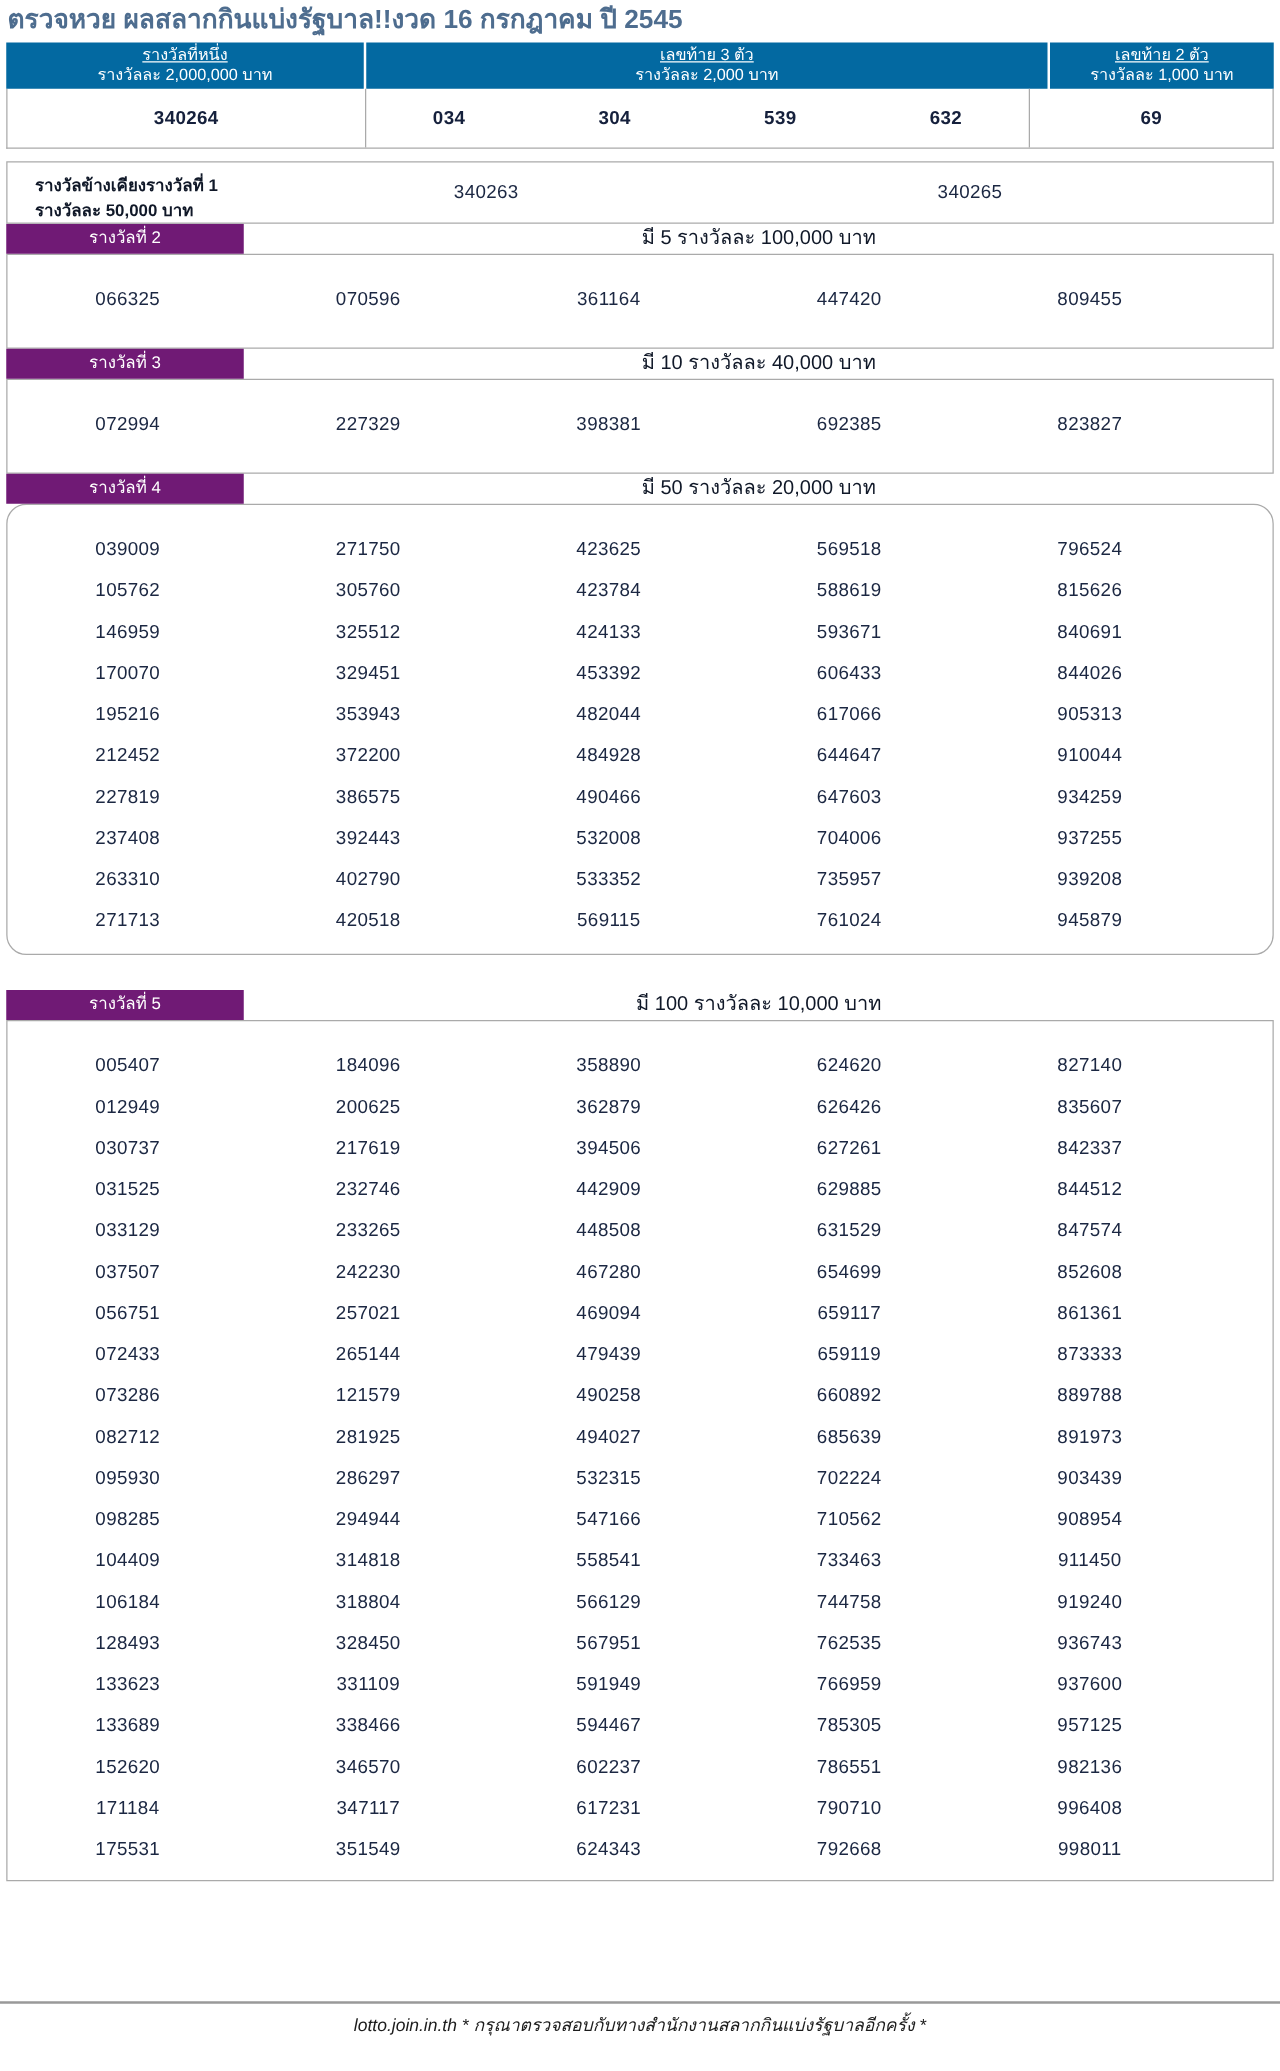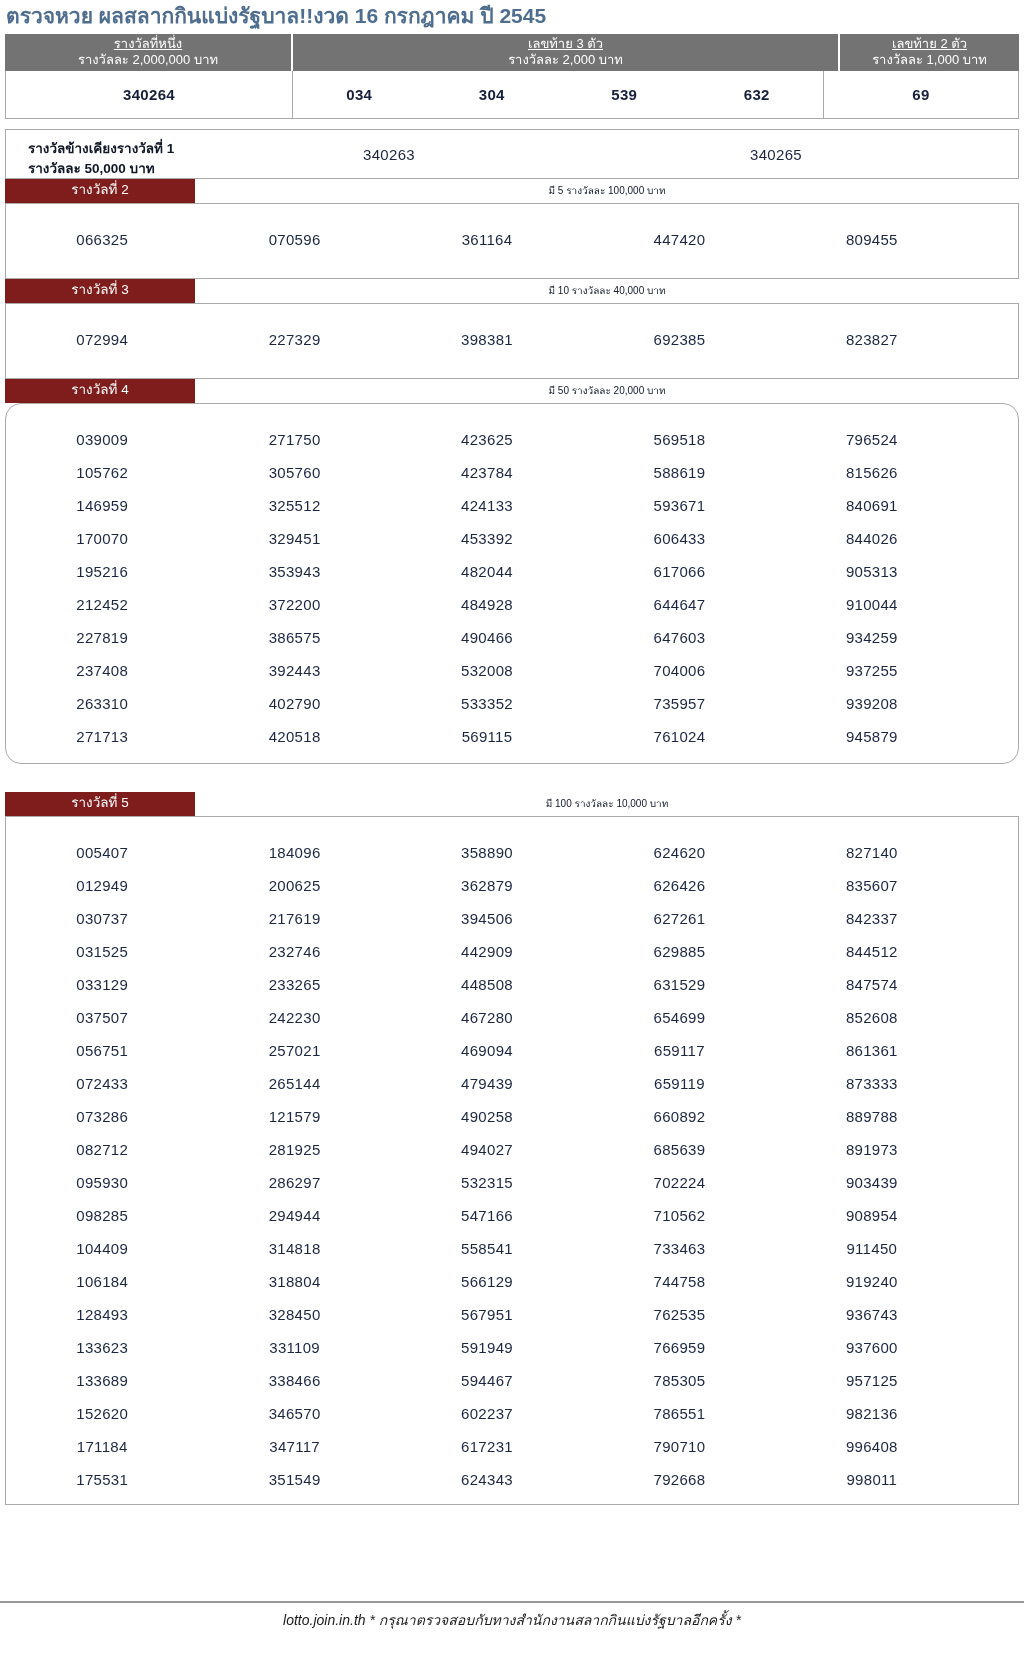--- a/index.html
+++ b/index.html
@@ -19,21 +19,21 @@
     color: #4e6d8f;
     line-height: 30px;
     height: 30px;
     margin: 1px 0 3px 1px;
     white-space: nowrap;
   }
 
   
   .top-header { display: flex; gap: 2px; }
   .th-cell {
-    background: #737373;
+    background: #0369a1;
     color: #ffffff;
     text-align: center;
     font-size: 13px;
     line-height: 16px;
     padding: 2px 0 3px;
   }
   .th-cell .lbl { text-decoration: underline; }
   .w1 { width: 286px; }
   .w2 { flex: 1; }
   .w3 { width: 179px; }
@@ -71,31 +71,31 @@
     position: absolute; top: 50%; transform: translate(-50%, -50%);
     font-size: 15px; color: #1b2742; letter-spacing: 0.3px;
   }
   .adj-num.n0 { left: 383px; }
   .adj-num.n1 { left: 770px; }
 
   
   .band { display: flex; }
   .band-label {
     width: 190px;
-    background: #7f1d1d;
+    background: #701a75;
     color: #ffffff;
     text-align: center;
     font-size: 13.5px;
     padding: 3px 0 4px;
     line-height: 16px;
   }
   .band-info {
     flex: 1;
     text-align: center;
-    font-size: 10px;
+    font-size: 16px;
     color: #101828;
     padding: 4px 0;
     line-height: 16px;
   }
   .numbers-box { border: 1px solid #aaaaaa; padding: 19px 50px 22px 0; }
   .num-row { display: flex; height: 33px; align-items: center; }
   .num {
     flex: 1;
     text-align: center;
     font-size: 15px;

